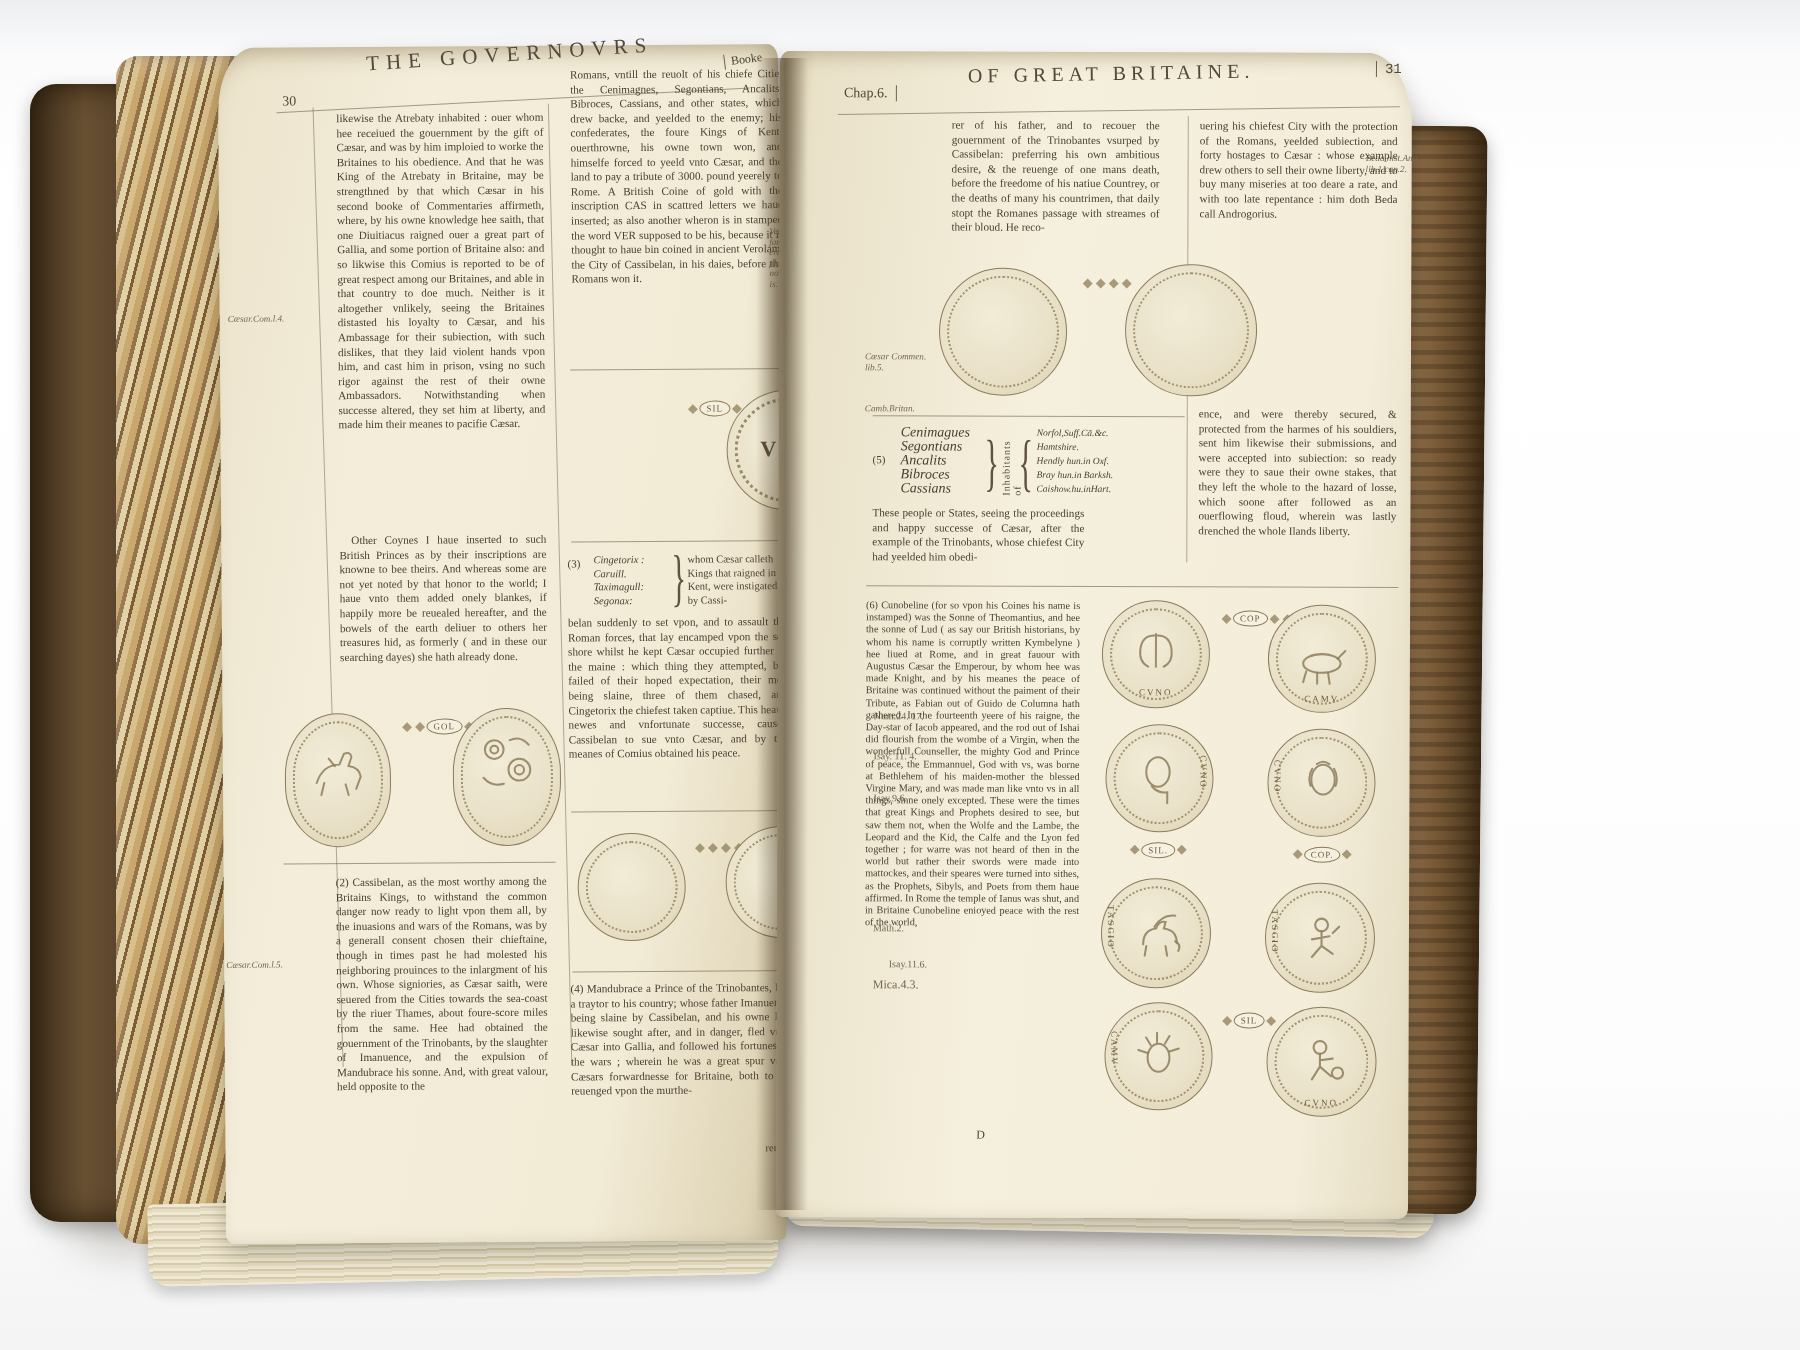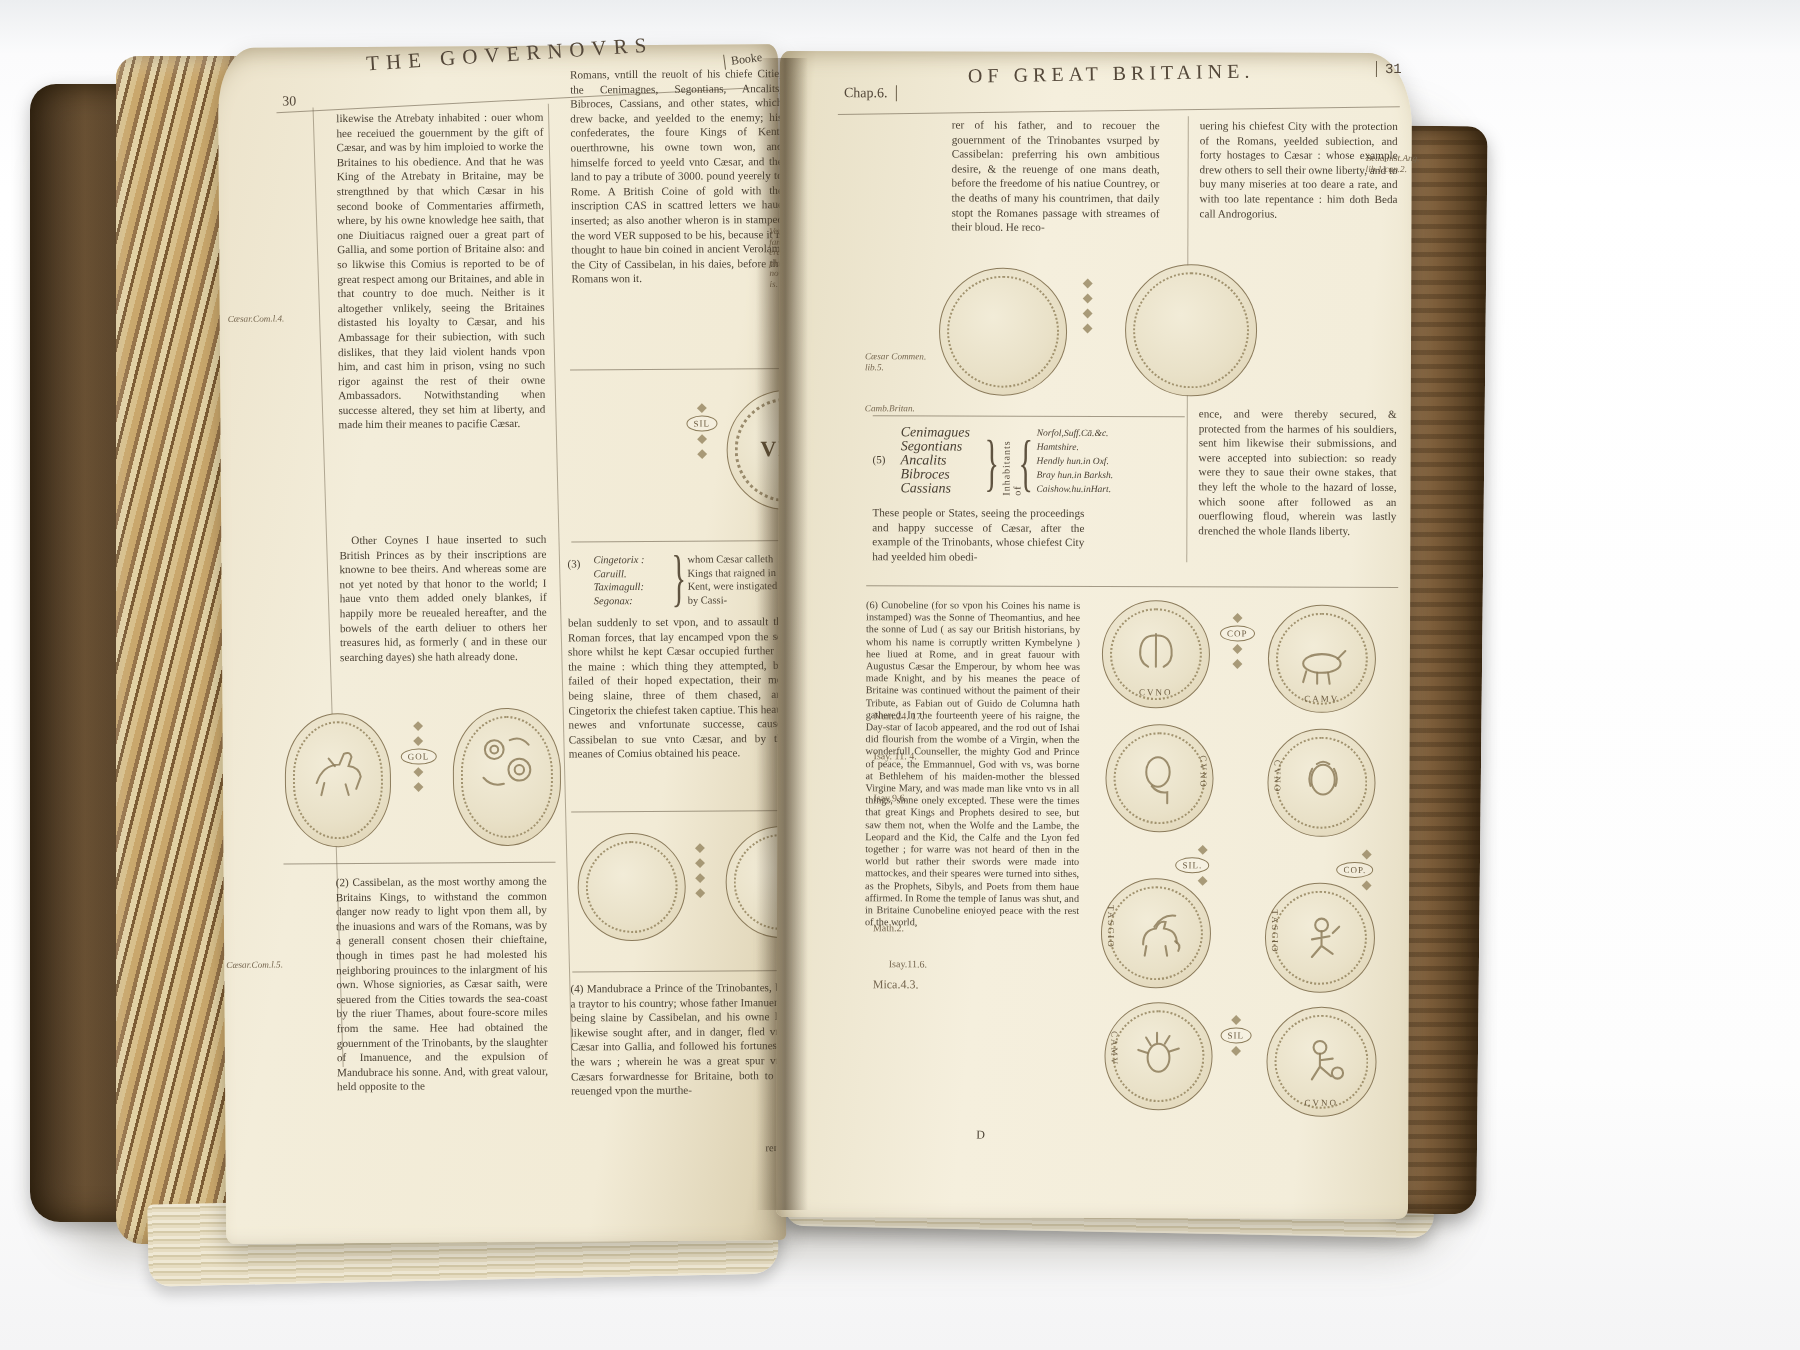--- a/index.html
+++ b/index.html
@@ -53,22 +53,22 @@
   .coin{position:absolute;border:1.6px solid #8b7b5b;background:
         radial-gradient(circle at 42% 38%, #f2ecd8 0%, #e9e1c8 55%, #ded2b2 100%);}
   .coin::before{content:"";position:absolute;inset:7px;border:2px dotted #95855f;border-radius:inherit;opacity:.85;}
   .round{border-radius:50%;}
   .oval{border-radius:50%/46%;}
   .beaded::before{border:3px dotted #8b7b5b;}
   .eng{position:absolute;inset:14px;width:auto;height:auto;}
   .eng path,.eng circle,.eng ellipse,.eng line{stroke:#8d7c5a;fill:none;stroke-width:2.6;stroke-linecap:round;opacity:.85;}
   .coin-word{position:absolute;font-size:9px;letter-spacing:2px;color:#6d5d42;}
   .ver-word{position:absolute;left:0;right:0;top:38%;text-align:center;font-size:22px;letter-spacing:2px;color:#5d4e36;font-weight:bold;}
-  .orn-v{position:absolute;display:flex;flex-direction:column;align-items:center;}
-  .orn-h{position:absolute;display:flex;flex-direction:column;align-items:flex-end;justify-content:center;}
+  .orn-v{position:absolute;display:flex;flex-direction:row;align-items:center;}
+  .orn-h{position:absolute;display:flex;align-items:flex-start;justify-content:center;}
   .dia{width:7px;height:7px;background:#95855f;transform:rotate(45deg);margin:4px 3px;opacity:.8;}
   .orn-label{border:1.3px solid #8a7a58;border-radius:50%;padding:2px 6px;font-size:9px;letter-spacing:1px;color:#6d5d42;background:rgba(255,255,255,.18);}
   .brace{font-size:30px;color:#5f5340;transform:scaleY(2.1);display:inline-block;line-height:1;}
   .rot90{writing-mode:vertical-rl;transform:rotate(180deg);font-size:10px;letter-spacing:1px;color:#55493a;}
 </style>
 </head>
 <body>
 
 <div class="scene">
 

